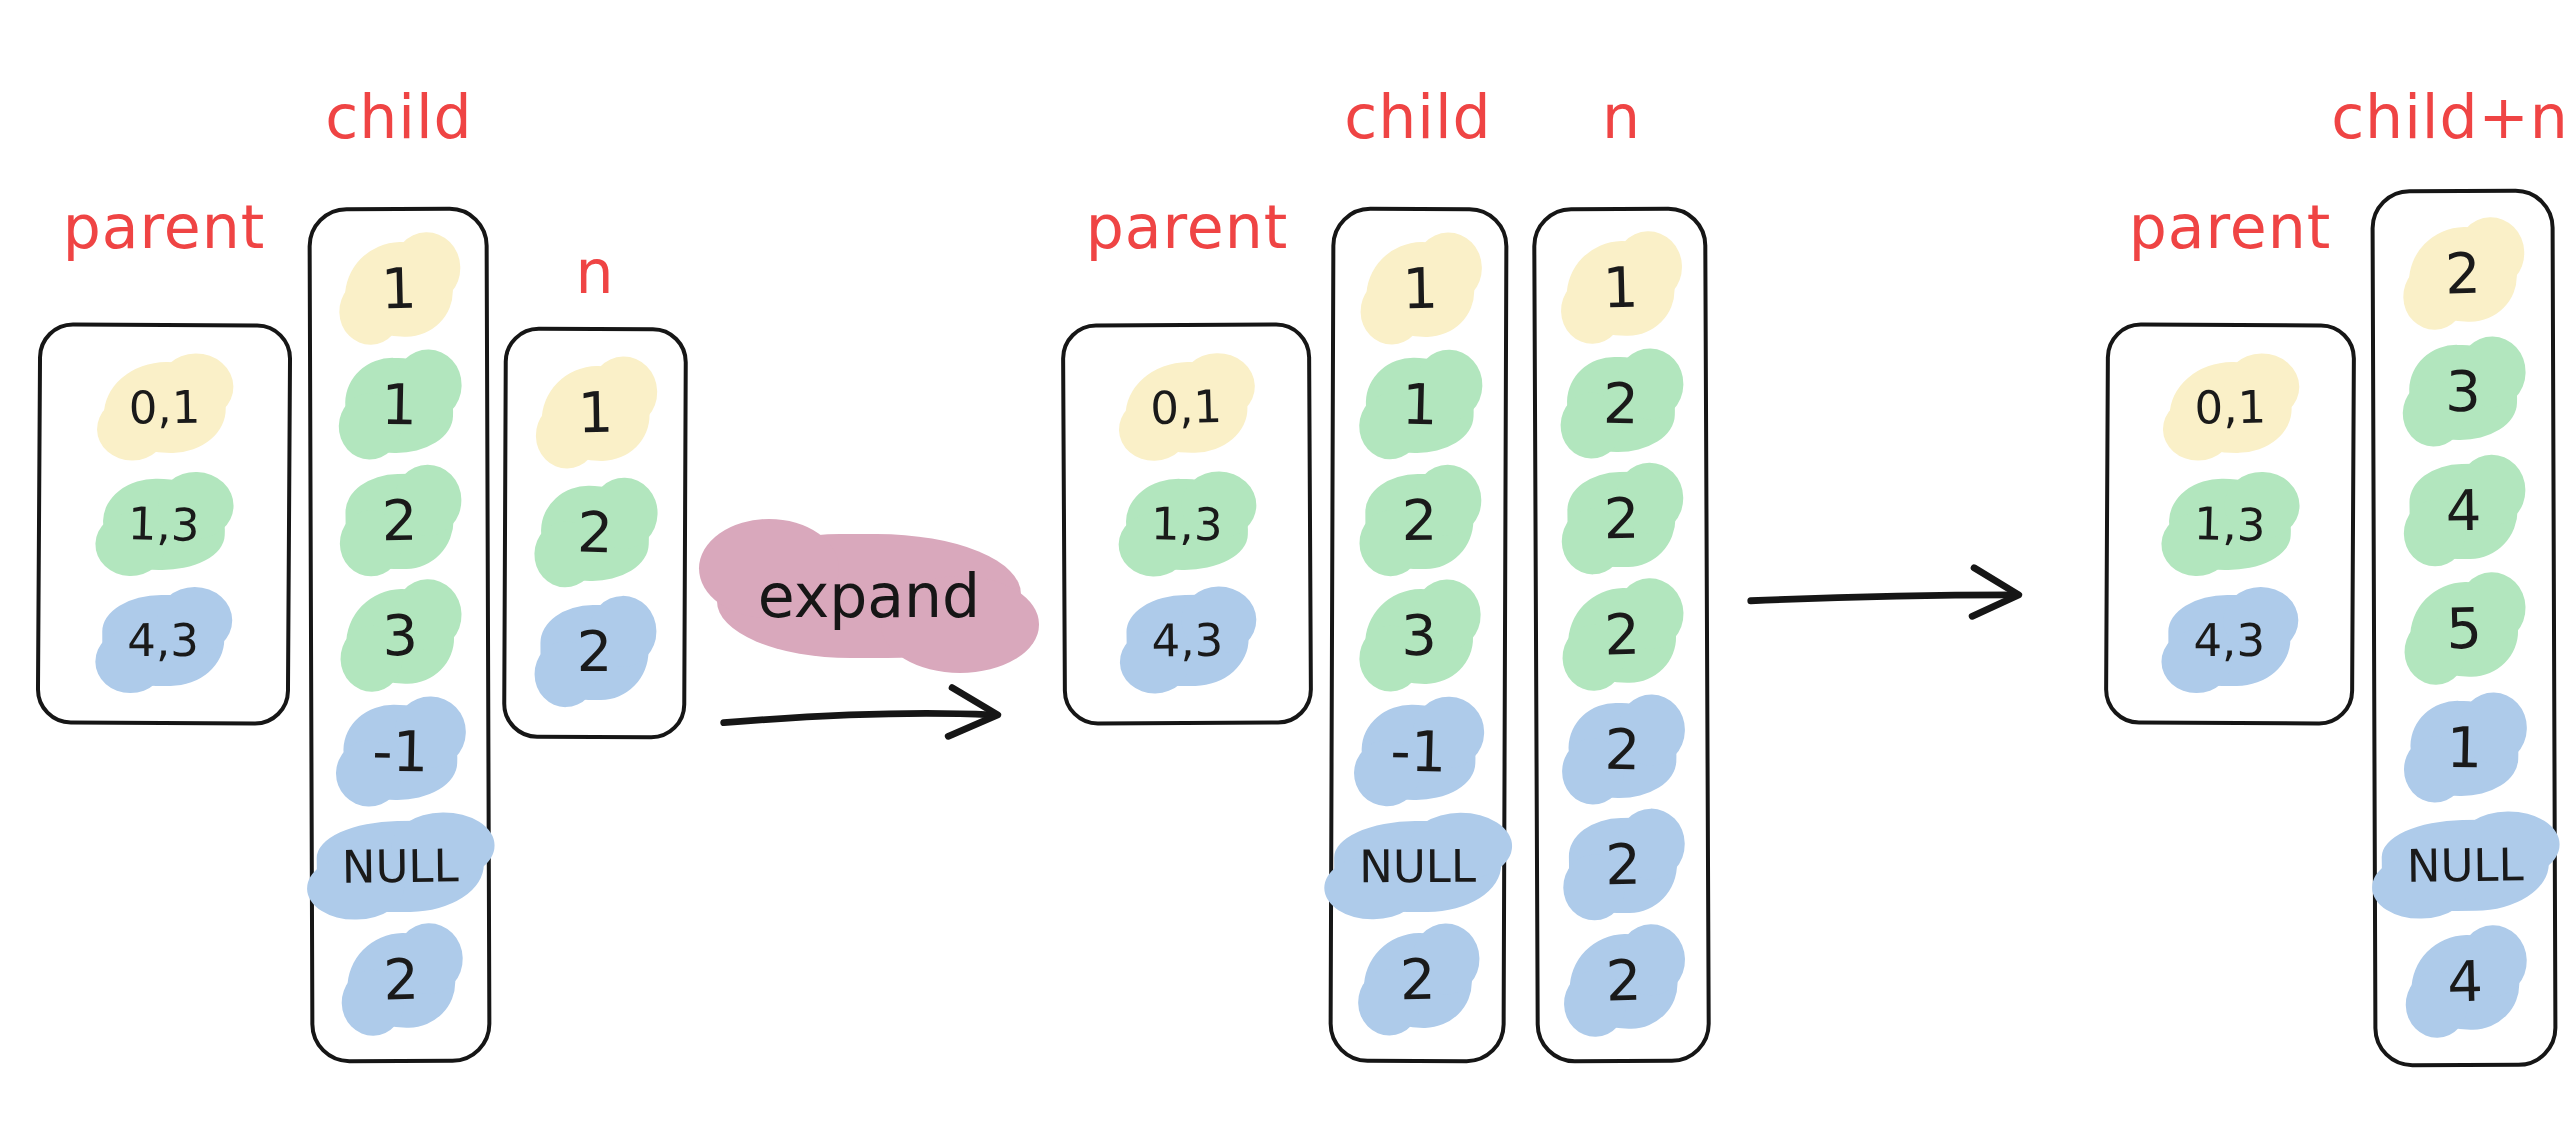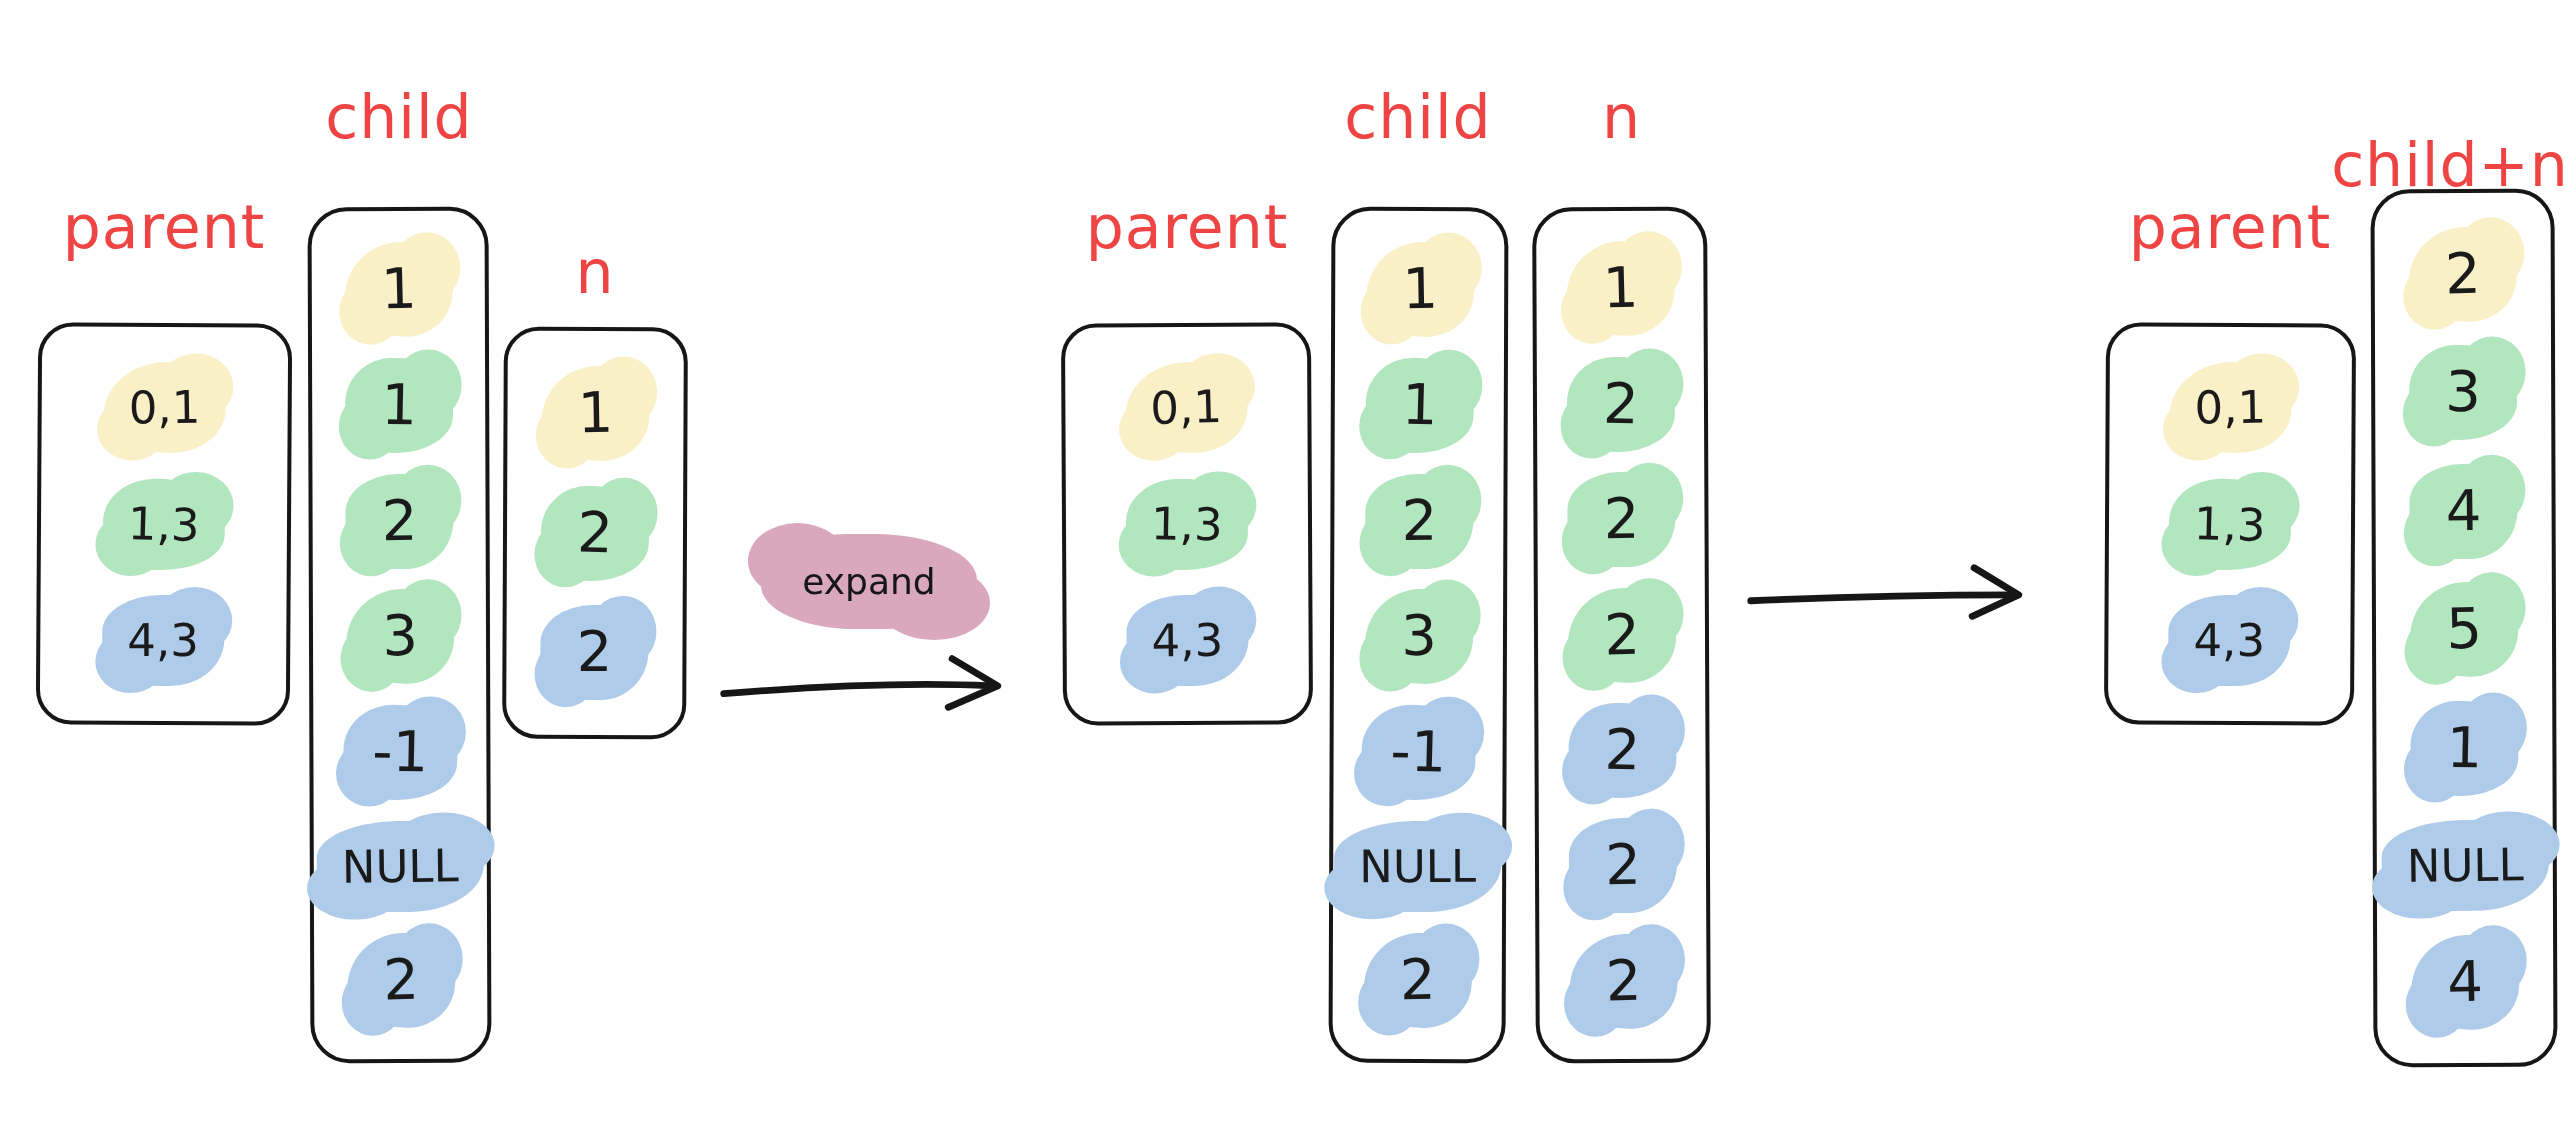--- a/index.html
+++ b/index.html
@@ -20,21 +20,21 @@
     color:#ef4444;
     white-space:nowrap;
   }
   .lbl-s1-child  {left:299px;  top:82px;  width:200px;}
   .lbl-s1-parent {left:37px;   top:192px; width:254px;}
   .lbl-s1-n      {left:503px;  top:237px; width:184px;}
   .lbl-s2-child  {left:1320px; top:82px;  width:196px;}
   .lbl-s2-n      {left:1534px; top:82px;  width:175px;}
   .lbl-s2-parent {left:1062px; top:192px; width:250px;}
   .lbl-s3-parent {left:2105px; top:192px; width:250px;}
-  .lbl-s3-childn {left:2324px; top:82px;  width:252px;margin-top:48px;}
+  .lbl-s3-childn {left:2324px; top:82px;  width:252px;}
   
   .box{
     position:absolute;
     border:4.9px solid #161616;
     border-radius:35px;
     display:flex;
     flex-direction:column;
     justify-content:space-evenly;
     align-items:center;
     padding:9.7px 0;
@@ -81,21 +81,21 @@
   .yellow{background:#faf0c8;}
   .green {background:#b2e6be;}
   .blue  {background:#aecbea;}
   
   .op-group{position:absolute;display:flex;flex-direction:column;align-items:center;}
   .op-expand   {left:709px;  top:534px; width:320px;}
   .op-transform{left:1728px; top:540px; width:330px;}
   .op-blob{
     position:relative;z-index:0;
     background:#d9a8bc;
-    font-size:36px;
+    font-size:60px;
     padding:27px 41px;
     border-radius:46% 54% 50% 50% / 62% 55% 58% 52%;
     color:#161616;
     white-space:nowrap;
   }
   .op-blob::before{
     content:"";position:absolute;z-index:-1;
     width:46%;height:80%;left:-6%;top:-12%;
     background:inherit;border-radius:50%;
   }

